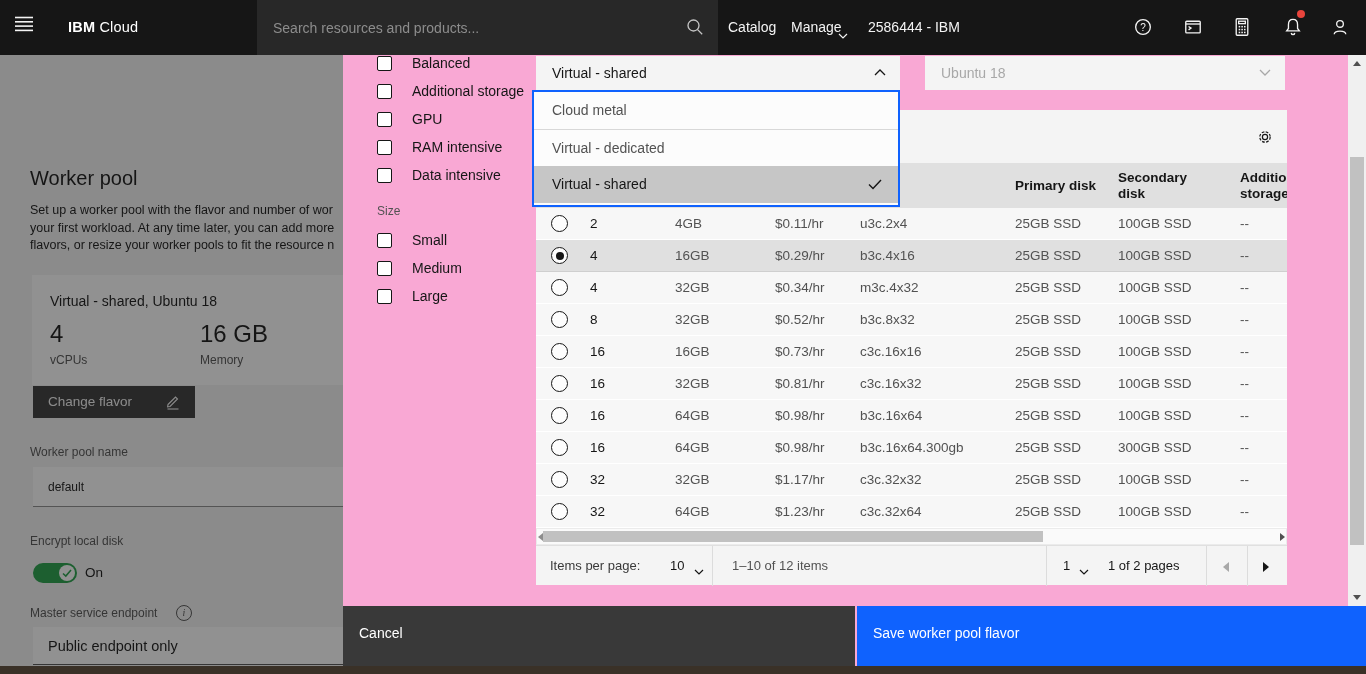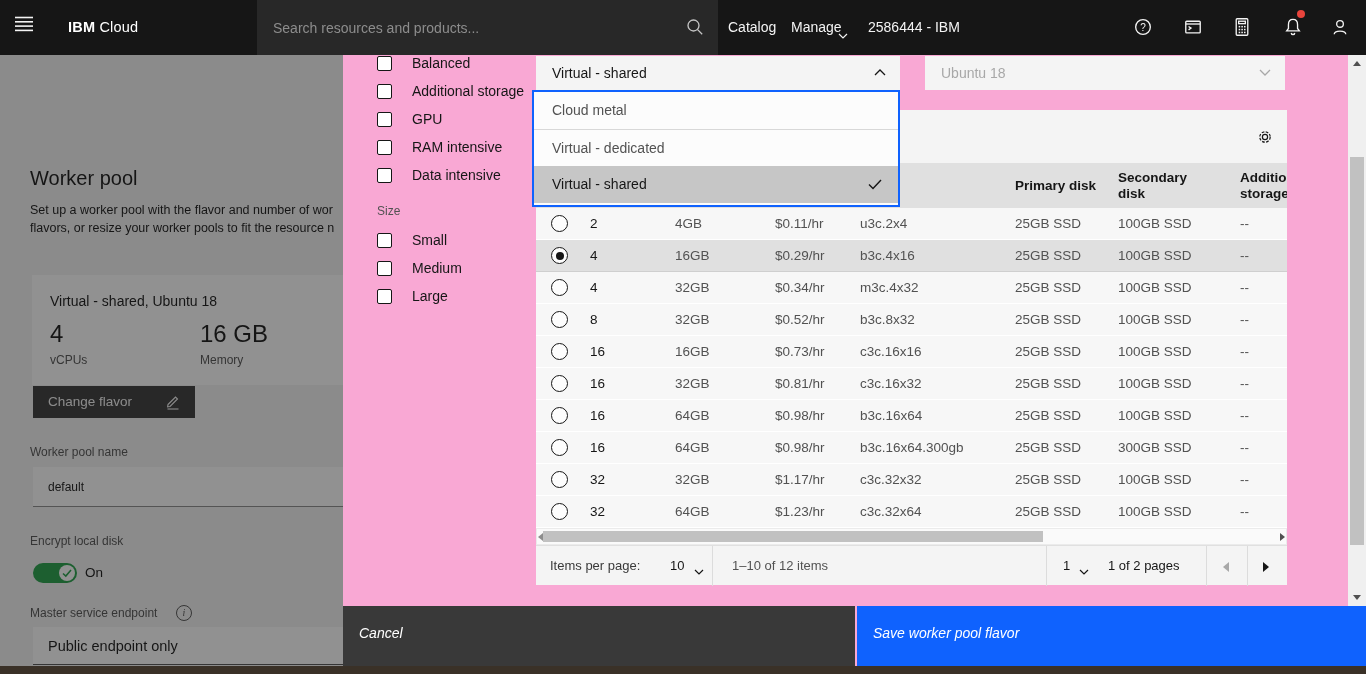--- a/index.html
+++ b/index.html
@@ -95,21 +95,21 @@
   .pgchev { position:absolute; top:17px; }
 
   
   .vscroll { position:absolute; left:1348px; top:55px; width:18px; height:551px; background:#f0f0f0; z-index:6; }
   .vthumb { position:absolute; left:2px; top:102px; width:14px; height:388px; background:#c1c1c1; cursor:grab; }
   .varrow { position:absolute; left:5px; width:0; height:0; border-left:4px solid transparent; border-right:4px solid transparent; cursor:pointer; }
   .varrow.up { top:6px; border-bottom:5px solid #505050; }
   .varrow.down { bottom:6px; border-top:5px solid #505050; }
 
   
-  .actionbtn { position:absolute; top:606px; height:60px; color:#fff; font-size:14px; padding:19px 0 0 16px; cursor:pointer; z-index:7;font-style:italic; }
+  .actionbtn { position:absolute; top:606px; height:60px; color:#fff; font-size:14px; padding:19px 0 0 16px; cursor:pointer; z-index:7; }
   .btn-cancel { left:343px; width:512px; background:#393939; }
   .btn-save { left:857px; width:509px; background:#0f62fe; }
   .bottomstrip { position:absolute; left:0; top:666px; width:1366px; height:8px; background:#3a3127; z-index:8; }
 </style>
 </head>
 <body>
 
 <div id="app">
 
   <div class="nav">
@@ -186,20 +186,21 @@
           <circle cx="9" cy="6.2" r="3"></circle>
         <path d="M3.8 15.6 C3.8 11.7 14.2 11.7 14.2 15.6"></path>
         </svg>
     </div>
   </div>
 
   <div class="leftpage">
     <div class="lp-title">Worker pool</div>
     <div class="lp-desc">
       <div>Set up a worker pool with the flavor and number of wor</div>
+      <div>your first workload. At any time later, you can add more</div>
       <div>flavors, or resize your worker pools to fit the resource n</div>
     </div>
     <div class="lp-card">
       <div class="ct">Virtual - shared, Ubuntu 18</div>
       <div class="bignum" style="left:18px">4</div>
       <div class="biglab" style="left:18px">vCPUs</div>
       <div class="bignum" style="left:168px">16 GB</div>
       <div class="biglab" style="left:168px">Memory</div>
     </div>
     <div class="btn-dark">

